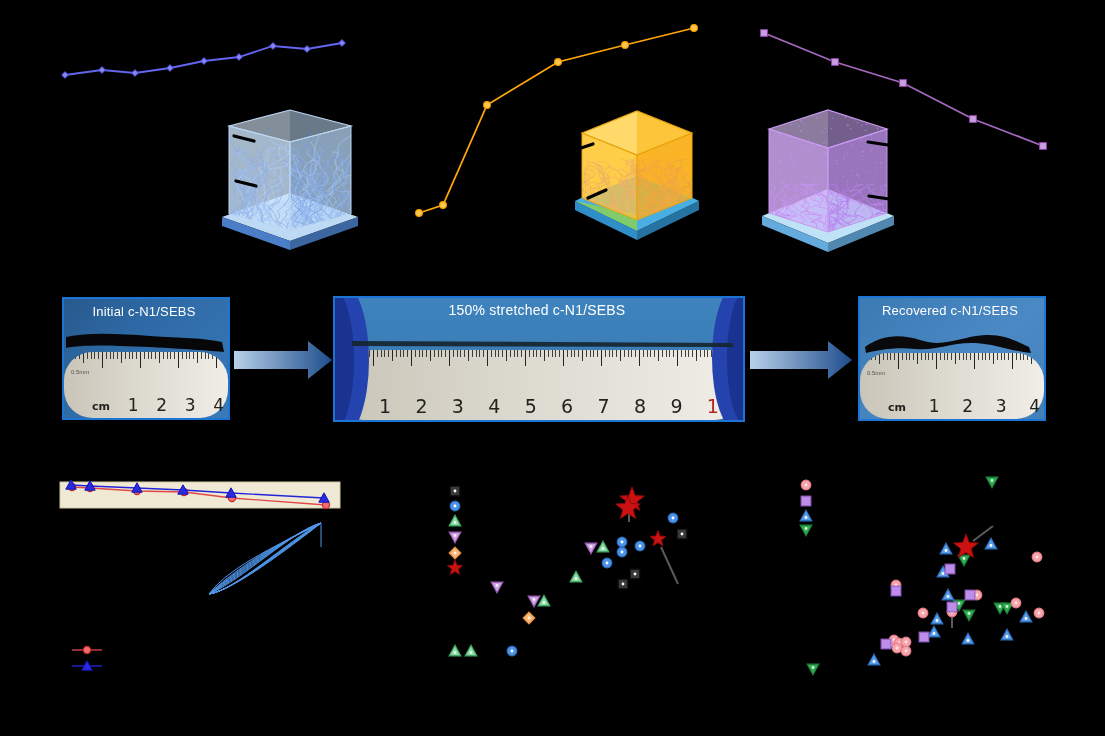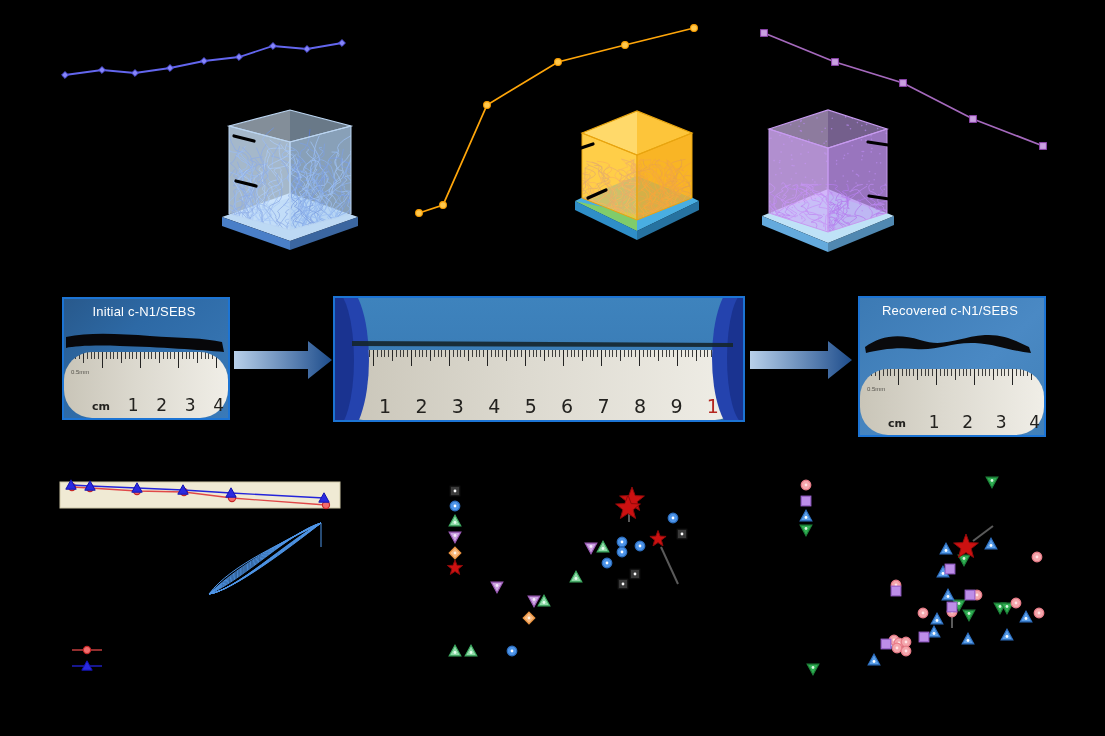--- a/index.html
+++ b/index.html
@@ -4,21 +4,21 @@
 <style>
   html,body{margin:0;padding:0;background:#000;}
   #stage{position:relative;width:1105px;height:736px;background:#000;overflow:hidden;
          font-family:"Liberation Sans",sans-serif;}
   #overlay{position:absolute;left:0;top:0;z-index:5;pointer-events:none;}
   .photo{position:absolute;box-sizing:border-box;border:2px solid #1c74d4;z-index:2;overflow:hidden;}
   #photo-initial  {left:62px; top:297px;width:168px;height:123px;
      background:linear-gradient(135deg,#28598c 0%,#2d69a5 35%,#3a7ab8 100%);}
   #photo-stretched{left:333px;top:296px;width:412px;height:126px;
      background:linear-gradient(180deg,#3e83bd 0%,#3a7cb6 55%,#35749f 100%);}
-  #photo-recovered{left:858px;top:296px;width:188px;height:141px;
+  #photo-recovered{left:858px;top:296px;width:188px;height:125px;
      background:linear-gradient(135deg,#3c7ab4 0%,#4a89c4 60%,#4180b8 100%);}
   .ptitle{position:absolute;top:5px;left:0;right:4px;text-align:center;color:#fff;
      font-size:13px;letter-spacing:.2px;white-space:nowrap;}
   #photo-stretched .ptitle{top:4px;font-size:14px;}
   .ruler{position:absolute;left:0;right:0;bottom:0;
      background-image:
        repeating-linear-gradient(90deg,rgba(35,35,35,.85) 0 1px,rgba(0,0,0,0) 1px 3.8px),
        repeating-linear-gradient(90deg,rgba(35,35,35,.9) 0 1px,rgba(0,0,0,0) 1px 19px),
        repeating-linear-gradient(90deg,rgba(25,25,25,.95) 0 1px,rgba(0,0,0,0) 1px 38px),
        linear-gradient(90deg,#c9c5b8 0%,#dcd9cf 45%,#f0eee7 100%);
@@ -672,20 +672,21 @@
           <span class="unit">cm</span>
           <span>1</span>
           <span>2</span>
           <span>3</span>
           <span>4</span>
         </div>
     </div>
   </div>
 
   <div class="photo" id="photo-stretched">
+    <div class="ptitle">150% stretched c-N1/SEBS</div>
     <div class="ruler">
       <span class="ruler-small">mm</span>
       <div class="nums" id="nums-stretched">
           <span>1</span>
           <span>2</span>
           <span>3</span>
           <span>4</span>
           <span>5</span>
           <span>6</span>
           <span>7</span>

